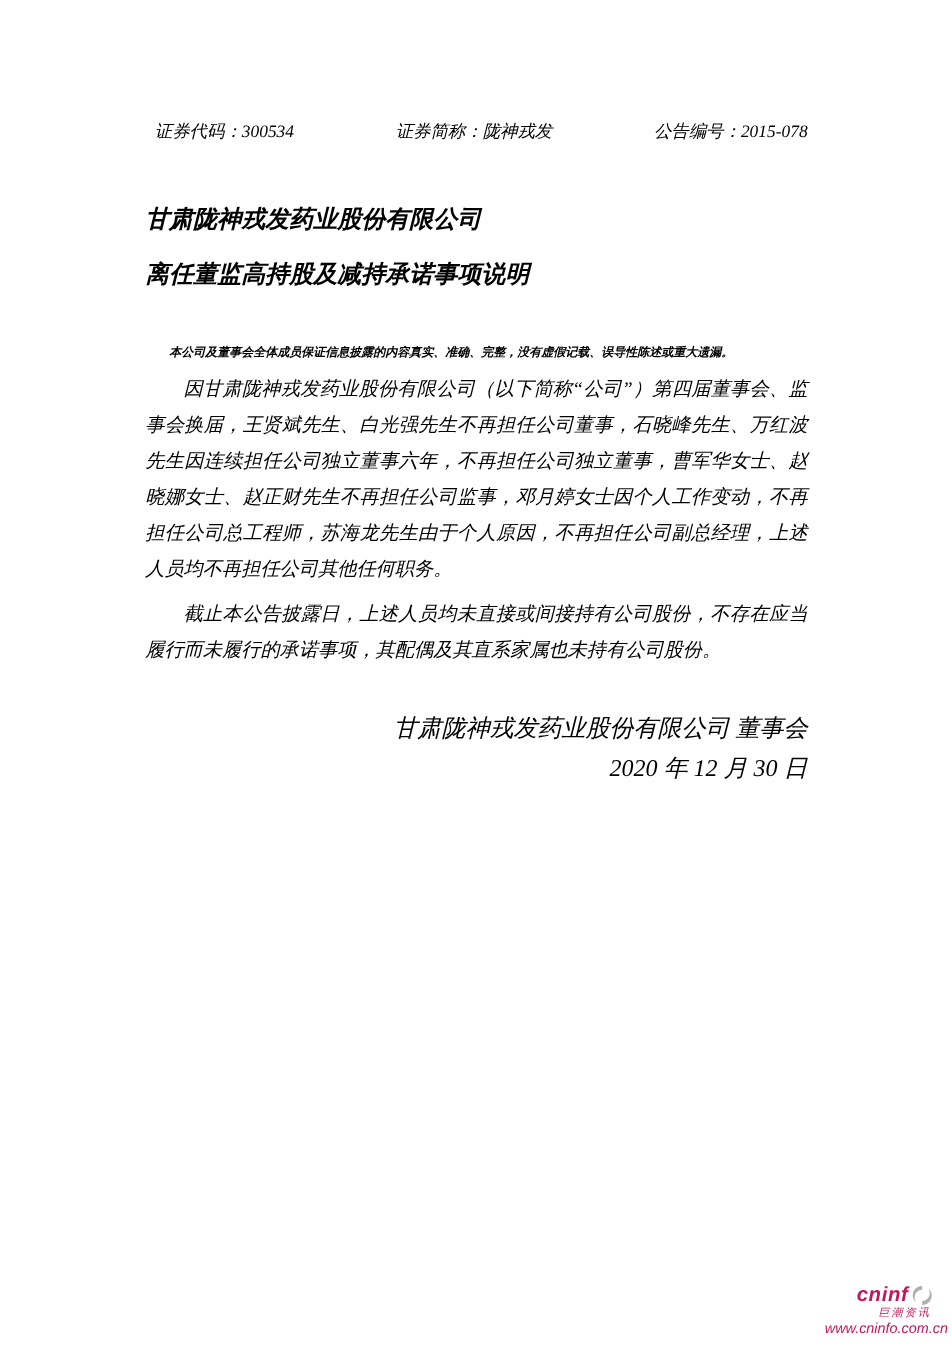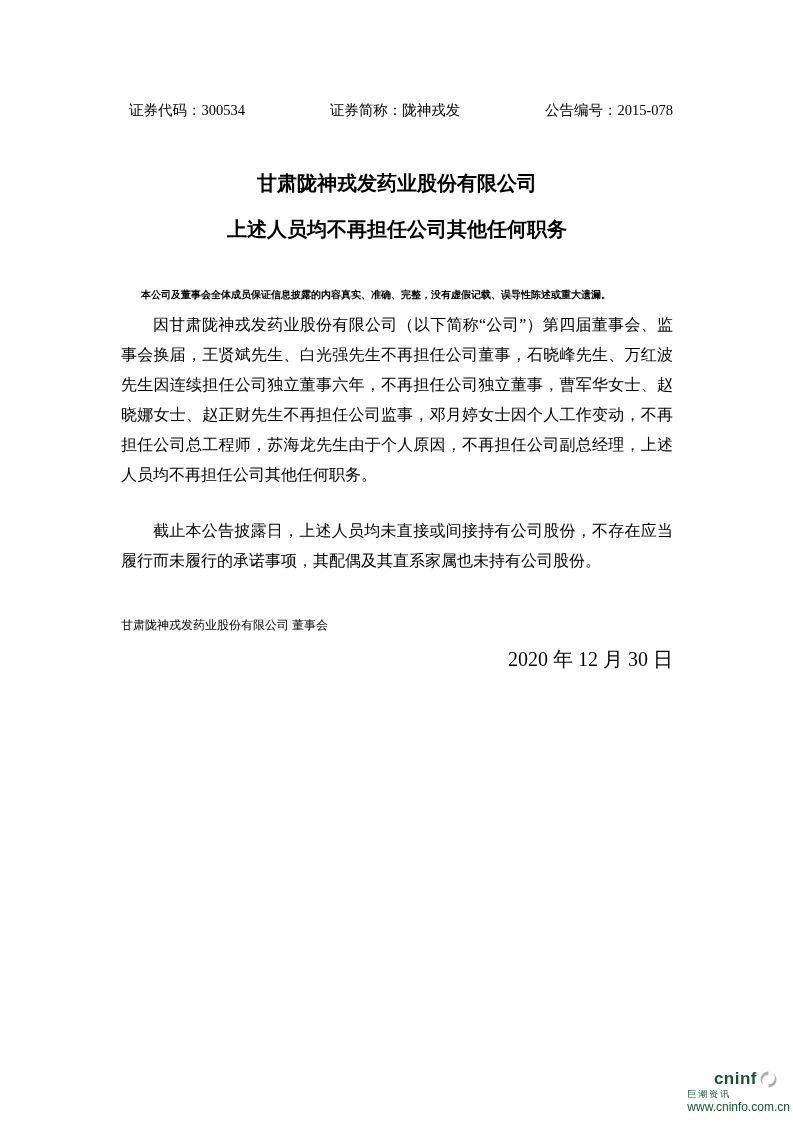--- a/index.html
+++ b/index.html
@@ -3,81 +3,82 @@
 <meta charset="utf-8">
 <style>
   html,body{margin:0;padding:0;background:#ffffff;}
   .page{
     position:relative;
     width:793px;height:1122px;
     background:#ffffff;
     color:#000000;
     font-family:"Liberation Serif","DejaVu Serif",serif;
     overflow:hidden;
+    font-style:italic;
   }
   .content{padding:0 120px 0 121px;}
   .header-row{
     display:flex;justify-content:space-between;align-items:baseline;
     padding-top:100px;padding-left:8px;
     font-size:14.5px;line-height:20px;white-space:nowrap;
   }
   .titles{
-    margin-top:40px;text-align:center;
+    margin-top:40px;text-align:left;
     font-weight:bold;font-size:20px;line-height:46px;
   }
   .declaration{
     margin:28px 0 0 0;font-weight:bold;
     font-size:10px;line-height:30px;
     text-align:justify;text-indent:2em;
   }
   .para{
     margin:0;font-size:16px;line-height:30px;
     text-align:justify;text-indent:2em;
   }
   .para-1{}
-  .para-2{margin-top:26px;}
+  .para-2{margin-top:8px;}
   .closing{
     margin:31px 0 0 0;font-size:16px;line-height:30px;text-indent:2em;
   }
   .signature{
-    margin:34px 0 0 0;font-size:12px;line-height:30px;
+    margin:34px 0 0 0;text-align:right;font-size:20px;line-height:30px;
   }
   .date{
     margin:4px 0 0 0;text-align:right;font-size:20px;line-height:30px;
   }
   .watermark{
     position:absolute;right:3px;bottom:8px;
-    color:#14532d;
+    color:#be185d;text-align:right;
     font-family:"Liberation Sans","DejaVu Sans",sans-serif;
     line-height:1.1;
   }
   .wm-row{
     display:flex;align-items:center;justify-content:flex-end;
     margin-right:12px;
   }
   .wm-logo{font-weight:bold;font-size:17px;letter-spacing:0.5px;}
   .wm-swirl{margin-left:2px;display:inline-flex;}
-  .wm-cn{font-size:9px;letter-spacing:2px;margin:1px 30px 1px 0;}
+  .wm-cn{font-size:9px;letter-spacing:2px;margin:1px 14px 1px 0;}
   .wm-url{font-size:12px;}
 </style>
 </head>
 <body>
 
 <div class="page">
   <div class="content">
 
     <div class="header-row">
       <span>证券代码：300534</span>
       <span>证券简称：陇神戎发</span>
       <span>公告编号：2015-078</span>
     </div>
 
     <div class="titles">
       <div>甘肃陇神戎发药业股份有限公司</div>
-      <div>上述人员均不再担任公司其他任何职务</div>
+      <div>离任董监高持股及减持承诺事项说明</div>
     </div>
 
     <p class="declaration">本公司及董事会全体成员保证信息披露的内容真实、准确、完整，没有虚假记载、误导性陈述或重大遗漏。</p>
 
     <p class="para para-1">因甘肃陇神戎发药业股份有限公司（以下简称“公司”）第四届董事会、监事会换届，王贤斌先生、白光强先生不再担任公司董事，石晓峰先生、万红波先生因连续担任公司独立董事六年，不再担任公司独立董事，曹军华女士、赵晓娜女士、赵正财先生不再担任公司监事，邓月婷女士因个人工作变动，不再担任公司总工程师，苏海龙先生由于个人原因，不再担任公司副总经理，上述人员均不再担任公司其他任何职务。</p>
     <p class="para para-2">截止本公告披露日，上述人员均未直接或间接持有公司股份，不存在应当履行而未履行的承诺事项，其配偶及其直系家属也未持有公司股份。</p>
 
 
     <p class="signature">甘肃陇神戎发药业股份有限公司 董事会</p>
     <p class="date">2020 年 12 月 30 日</p>

